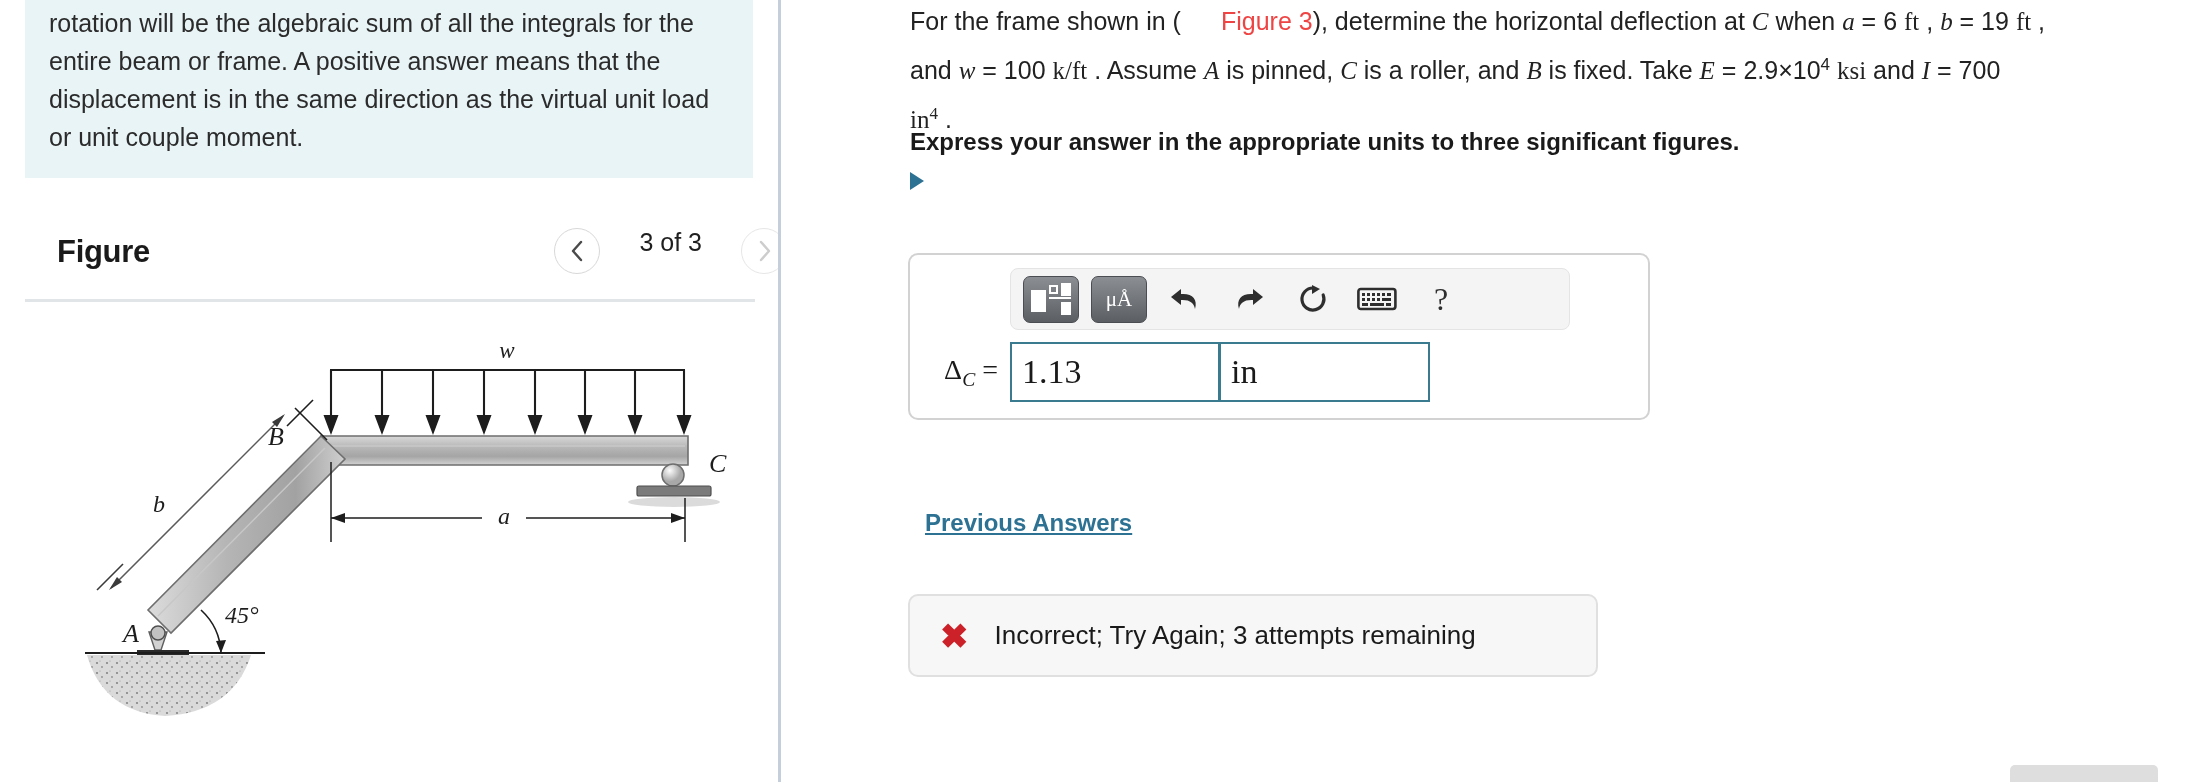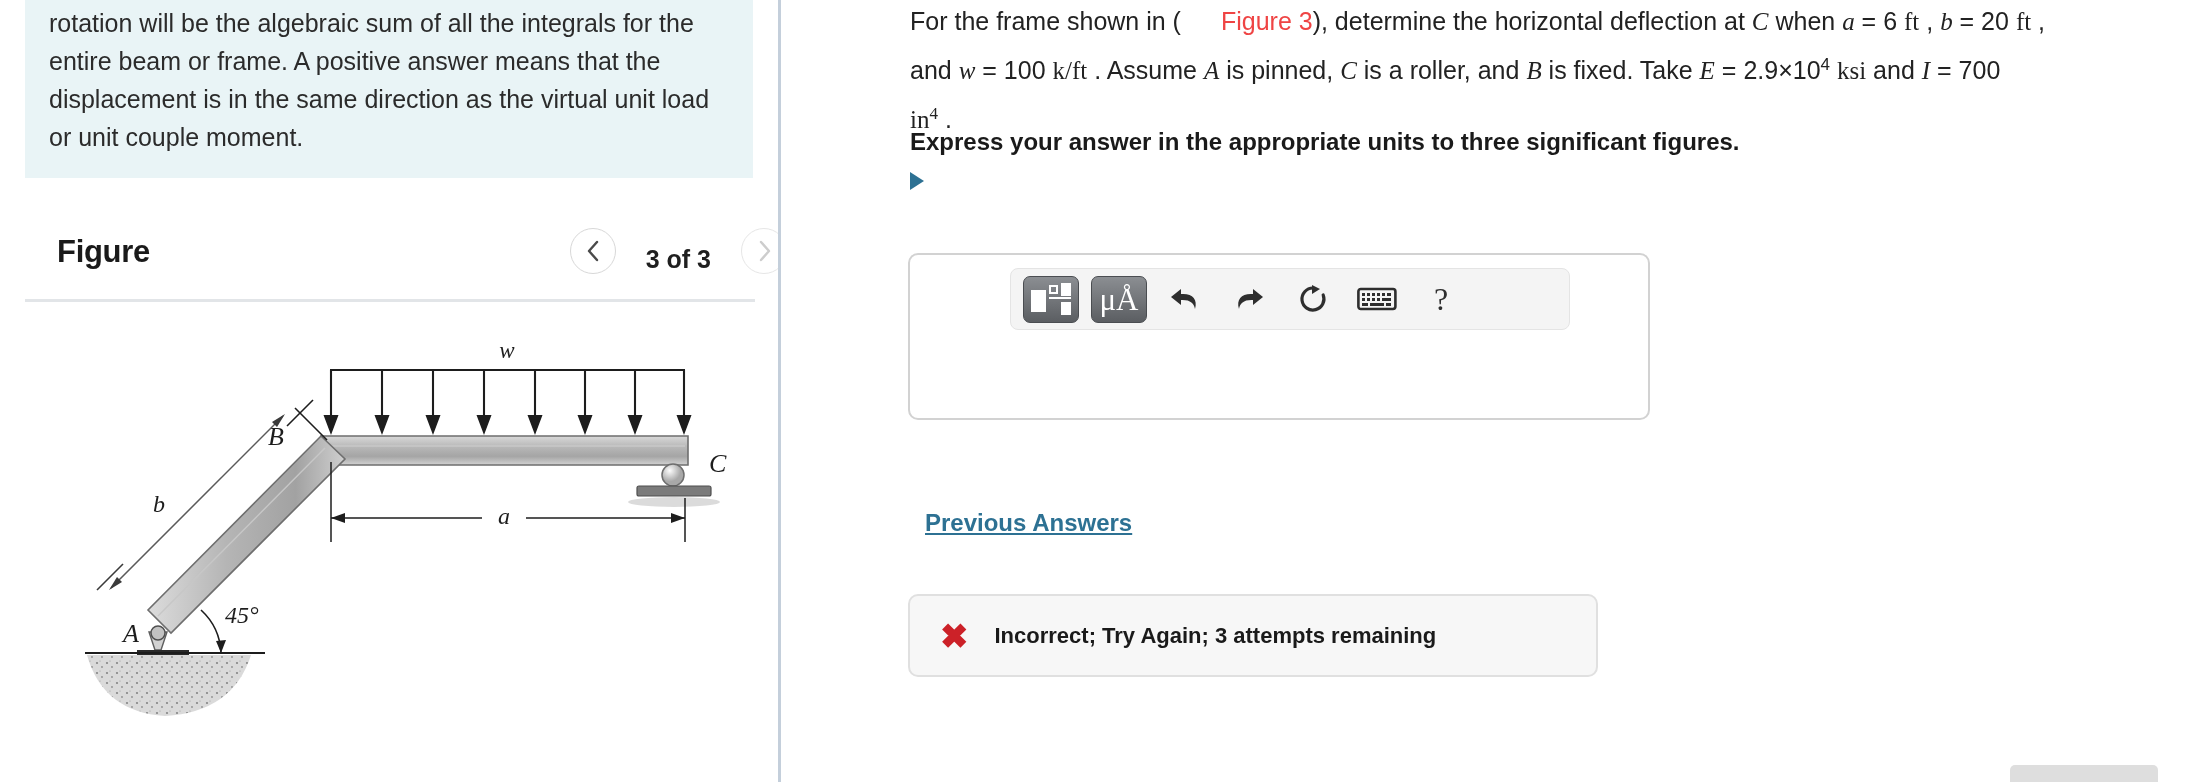--- a/index.html
+++ b/index.html
@@ -24,21 +24,21 @@
     font-size: 25px; line-height: 38px; color: #2b2b2b;
   }
   .figure-header {
     position: absolute; left: 25px; top: 228px; width: 730px; height: 62px; margin-left: 32px;
   }
   .figure-title {
     position: absolute; left: 0; top: 6px;
     font-size: 31px; font-weight: bold; color: #1a1a1a;
     letter-spacing: -0.3px;
   }
-  .pager { position: absolute; right: 0; top: 0; display: flex; align-items: flex-end; gap: 8px; font-weight: bold; }
+  .pager { position: absolute; right: 0; top: 0; display: flex; align-items: flex-start; gap: 17px; }
   .pager-btn {
     width: 46px; height: 46px; border-radius: 50%;
     border: 1.6px solid #d8d8d8; background: #fff;
     display: flex; align-items: center; justify-content: center;
     color: #4a4a4a; font-size: 24px; line-height: 1; cursor: pointer;
   }
   .pager-btn.disabled { border-color: #e6e6e6; color: #c9c9c9; cursor: default; }
   .pager-count {
     font-size: 25px; color: #1f1f1f; padding: 0 22px; white-space: nowrap;
   }
@@ -99,21 +99,21 @@
     background: linear-gradient(#8b8e92, #5b5e62);
     border: 1px solid #4a4d51;
     display: flex; align-items: center; justify-content: center;
     cursor: pointer; position: relative;
   }
   .tmpl-glyph { position: relative; width: 40px; height: 32px; }
   .tmpl-glyph i {
     position: absolute; background: #fff; display: block;
   }
   .mua {
-    color: #fff; font-family: "Liberation Serif", serif; font-size: 31px;
+    color: #fff; font-family: "Liberation Serif", serif; font-size: 21px;
     line-height: 1; letter-spacing: 0px;
   }
   .tb-icon {
     width: 52px; height: 46px; display: flex; align-items: center;
     justify-content: center; cursor: pointer; color: #2e2e2e;
   }
   .tb-icon svg { display: block; }
   .tb-help { font-size: 32px; color: #2e2e2e; font-family: "Liberation Serif", serif; }
 
   .answer-row {
@@ -148,21 +148,21 @@
     color: #2d7193; font-size: 24px; font-weight: bold;
     text-decoration: underline; cursor: pointer; margin-left: 17px;
   }
 
   .feedback {
     position: absolute; left: 118px; top: 594px; width: 690px; height: 83px;
     background: #f7f7f7; border: 2px solid #e0e0e0; border-radius: 10px;
     display: flex; align-items: center; padding-left: 30px; gap: 26px;
   }
   .x-mark { color: #cc2128; font-size: 34px; font-weight: bold; line-height: 1; }
-  .feedback-text { font-size: 22px; font-weight: bold; color: #1a1a1a; }
+  .feedback-text { font-size: 26px; font-weight: normal; color: #1a1a1a; }
 
   .bottom-bar {
     position: absolute; left: 2010px; top: 765px; width: 148px; height: 17px;
     background: #dedede; border-radius: 5px 5px 0 0;
   }
 </style>
 </head>
 <body>
 
 <div id="root">
@@ -282,21 +282,21 @@
         <text x="200" y="303" font-family="Liberation Serif, serif" font-style="italic" font-size="24" fill="#1d1d1d">45°</text>
       </svg>
     </div>
   </div>
 
   <div class="panel-divider"></div>
 
   <div class="right-panel">
 
     <div class="prompt">
-      <span>For the frame shown in (</span><span class="fig-link">Figure 3</span><span>), determine the horizontal deflection at </span><span class="mathvar">C</span><span> when </span><span class="mathvar">a</span><span> = 6 </span><span class="mathup">ft</span><span> , </span><span class="mathvar">b</span><span> = 20 </span><span class="mathup">ft</span><span> ,</span>
+      <span>For the frame shown in (</span><span class="fig-link">Figure 3</span><span>), determine the horizontal deflection at </span><span class="mathvar">C</span><span> when </span><span class="mathvar">a</span><span> = 6 </span><span class="mathup">ft</span><span> , </span><span class="mathvar">b</span><span> = 19 </span><span class="mathup">ft</span><span> ,</span>
       <br>
       <span>and </span><span class="mathvar">w</span><span> = 100 </span><span class="mathup">k/ft</span><span> . Assume </span><span class="mathvar">A</span><span> is pinned, </span><span class="mathvar">C</span><span> is a roller, and </span><span class="mathvar">B</span><span> is fixed. Take </span><span class="mathvar">E</span><span> = 2.9×10</span><span class="sup">4</span><span>&nbsp;</span><span class="mathup">ksi</span><span> and </span><span class="mathvar">I</span><span> = 700</span>
       <br>
       <span class="mathup">in</span><span class="sup mathup">4</span><span> .</span>
     </div>
 
     <div class="instruction">Express your answer in the appropriate units to three significant figures.</div>
 
     <div class="hints">
       <span class="tri"></span>
@@ -359,20 +359,25 @@
               <rect x="29" y="17" width="5" height="3"></rect>
             </g>
           </svg>
         </div>
 
         <div class="tb-icon">
           <span class="tb-help">?</span>
         </div>
       </div>
 
+      <div class="answer-row">
+        <span class="delta-label">Δ<sub style="font-style:italic;font-size:0.7em;">C</sub> =</span>
+        <input class="ans-input" type="text" value="1.13" style="">
+        <input class="unit-input" type="text" value="in" style="">
+      </div>
     </div>
 
     <div class="submit-row">
       <span class="prev-answers">Previous Answers</span>
     </div>
 
     <div class="feedback">
       <span class="x-mark">✖</span>
       <span class="feedback-text">Incorrect; Try Again; 3 attempts remaining</span>
     </div>

